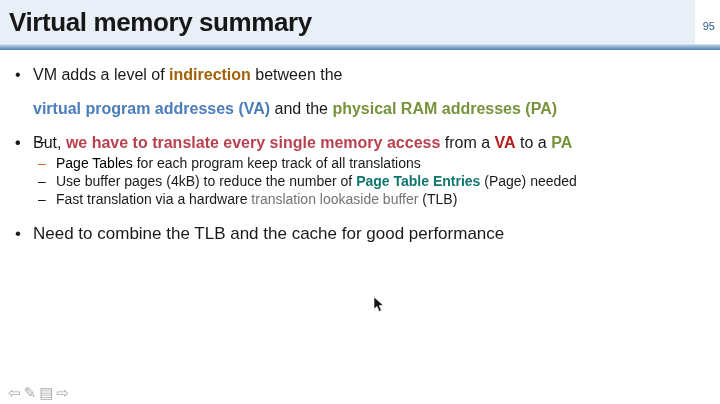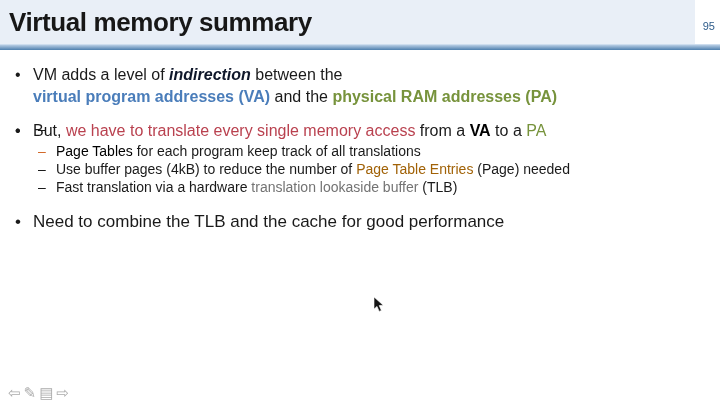--- a/index.html
+++ b/index.html
@@ -27,21 +27,21 @@
   }
   .title-rule {
     position:absolute; top:44px; left:0; width:720px; height:5px;
     background:linear-gradient(to bottom, var(--rule-light, #b6cce3), var(--rule-blue, #4e7fae));
     border-top:1px solid #cdddee;
   }
   
   .bullets { position:absolute; top:50px; left:0; right:4px; }
   .line { position:relative; white-space:nowrap; }
   .line.l1 { font-size:16px; line-height:22px; padding-left:33px; margin-top:12px; }
-  .line.l1.cont { margin-top:0; }
+  .line.l1.cont { margin-top:12px; }
   .line.l1:first-child { margin-top:14px; }
   .bullets .line:last-child { margin-top:15px; font-size:17px; }
   .line.l2 { font-size:14px; line-height:18px; padding-left:56px; margin-top:0; }
   .line .marker { position:absolute; }
   .line.l1 .marker { left:15px; }
   .line.l2 .marker { left:38px; }
   
   .presenter-nav {
     position:absolute; left:8px; bottom:4px;
     display:flex; gap:3px; align-items:center;
@@ -58,29 +58,29 @@
 
 <div class="stage">
 
   <div class="header"></div>
   <div class="header-corner"></div>
   <div class="slide-title">Virtual memory summary</div>
   <div class="page-number">95</div>
   <div class="title-rule"></div>
 
   <div class="bullets">
-      <div class="line l1"><span class="marker">•</span><span>VM adds a level of </span><span style="color: #0f172a; font-weight: bold; font-style: italic;">indirection</span><span> between the</span></div>
+      <div class="line l1"><span class="marker">•</span><span>VM adds a level of </span><span style="color: #a16207; font-weight: bold;">indirection</span><span> between the</span></div>
       <div class="line l1 cont"><span style="color: rgb(74, 125, 186); font-weight: bold;">virtual program addresses (VA)</span><span> and the </span><span style="color: rgb(119, 147, 60); font-weight: bold;">physical RAM addresses (PA)</span></div>
       <div class="line l1"><span class="marker">•</span></div>
       <div class="line l2"><span class="marker">–</span></div>
       <div class="line l2"><span class="marker">–</span></div>
       <div class="line l2"><span class="marker">–</span></div>
-      <div class="line l1"><span class="marker">•</span><span>But, </span><span style="color: rgb(185, 65, 79); font-weight: normal; margin-top: 32px;">we have to translate every single memory access</span><span> from a </span><span style="color: #000000; font-weight: bold;">VA</span><span> to a </span><span style="color: rgb(119, 147, 60); font-weight: normal; text-align: center;">PA</span></div>
+      <div class="line l1"><span class="marker">•</span><span>But, </span><span style="color: rgb(185, 65, 79); font-weight: bold; margin-top: 32px;">we have to translate every single memory access</span><span> from a </span><span style="color: #b91c1c; font-weight: bold;">VA</span><span> to a </span><span style="color: rgb(119, 147, 60); font-weight: bold; text-align: center;">PA</span></div>
       <div class="line l2"><span class="marker" style="color: rgb(210, 105, 42);">–</span><span style="color: #000000;">Page Tables</span><span> for each program keep track of all translations</span></div>
-      <div class="line l2"><span class="marker">–</span><span>Use buffer pages (4kB) to reduce the number of </span><span style="color: #a16207;">Page Table Entries</span><span> (Page) needed</span></div>
+      <div class="line l2"><span class="marker">–</span><span>Use buffer pages (4kB) to reduce the number of </span><span style="color: #0f766e; font-weight: bold;">Page Table Entries</span><span> (Page) needed</span></div>
       <div class="line l2"><span class="marker">–</span><span>Fast translation via a hardware </span><span style="color: #737373;">translation lookaside buffer</span><span> (TLB)</span></div>
       <div class="line l1"><span class="marker">•</span><span>Need to combine the TLB and the cache for good performance</span></div>
     </div>
 
   <div class="presenter-nav">
       <span class="nav-icon">⇦</span>
       <span class="nav-icon">✎</span>
       <span class="nav-icon">▤</span>
       <span class="nav-icon">⇨</span>
     </div>

